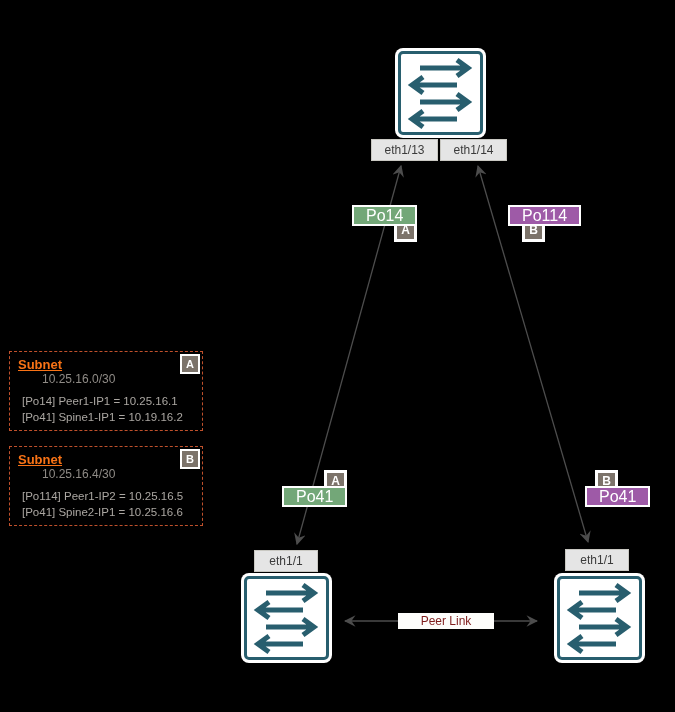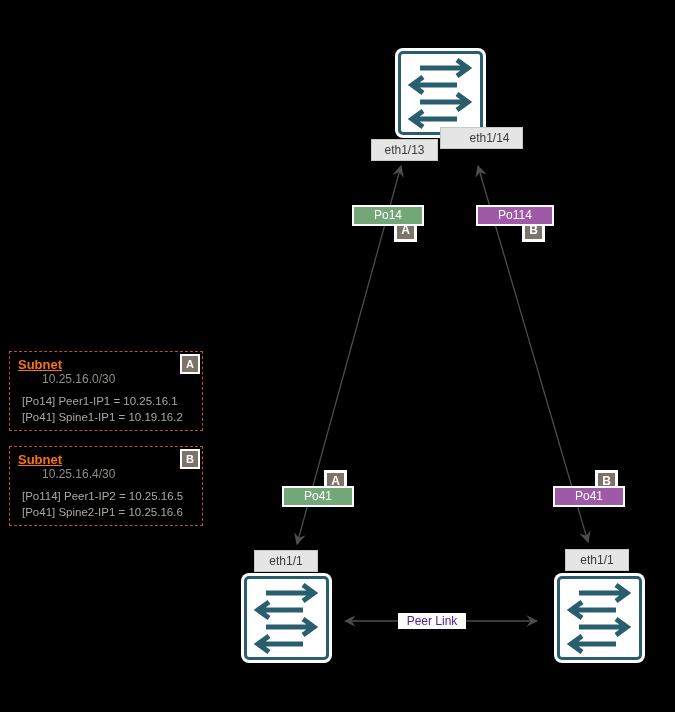--- a/index.html
+++ b/index.html
@@ -20,25 +20,25 @@
 
   
   .port-label{
     position:absolute;height:20px;line-height:20px;text-align:center;
     background:#e5e5e5;border:1px solid #c9c8c2;color:#3b3b3b;
     font-size:12px;z-index:3;
   }
 
   
   .po-badge{
-    position:absolute;border:2px solid #fff;color:#fff;font-size:12px;
-    line-height:17px;padding:0 20px;z-index:5;text-align:center;
+    position:absolute;border:2px solid #fff;color:#fff;font-size:16px;
+    line-height:17px;padding:0 12px;z-index:5;text-align:center;
   }
   .po-green{background:#73a778;}
-  .po-purple{background:#9e5aa7;}
+  .po-purple{background:#9e5aa7;margin-left:32px;}
 
   
   .tag-badge{
     position:absolute;width:17px;height:17px;line-height:17px;text-align:center;
     background:#7c736a;border:3px solid #fff;color:#fff;font-weight:bold;
     font-size:12px;z-index:4;
   }
 
   
   .subnet-box{
@@ -49,22 +49,22 @@
   .subnet-cidr{color:#8f8b86;font-size:12px;line-height:15px;margin-bottom:6px;margin-left:24px;}
   .subnet-entry{color:#aba7a2;font-size:11.5px;line-height:16px;padding-left:4px;white-space:nowrap;}
   .subnet-tag{
     position:absolute;top:2px;right:2px;width:16px;height:16px;line-height:16px;
     text-align:center;background:#7c736a;border:2px solid #fff;color:#fff;
     font-weight:bold;font-size:11px;
   }
 
   
   .peer-label{
-    position:absolute;left:398px;top:613px;width:68px;height:16px;line-height:16px;
-    background:#fdfdfb;color:#4c1d95;font-size:12px;text-align:center;z-index:4;
+    position:absolute;left:398px;top:613px;width:96px;height:16px;line-height:16px;
+    background:#fdfdfb;color:#7f1d1d;font-size:12px;text-align:center;z-index:4;
   }
 </style>
 </head>
 <body>
 
 <div id="stage">
 
   <svg id="connectors">
     <defs>
       <marker id="arw" viewBox="0 0 10 10" refX="9" refY="5" markerWidth="9" markerHeight="9" orient="auto-start-reverse">
@@ -78,21 +78,21 @@
 
   <div class="switch" style="left:398px;top:51px;">
     <svg viewBox="0 0 79 78" stroke="#285e6e" stroke-width="5" fill="none">
       <path d="M19 14 H66 M56 6 L67 14 L56 22"></path>
       <path d="M56 31 H12 M22 23 L11 31 L22 39"></path>
       <path d="M19 48 H66 M56 40 L67 48 L56 56"></path>
       <path d="M56 65 H12 M22 57 L11 65 L22 73"></path>
     </svg>
   </div>
   <div class="port-label" style="left:371px;top:139px;width:65px;">eth1/13</div>
-  <div class="port-label" style="left:440px;top:127px;width:65px;padding-left:16px;">eth1/14</div>
+  <div class="port-label" style="left:440px;top:139px;width:65px;">eth1/14</div>
 
   <div class="tag-badge" style="left:394px;top:219px;">A</div>
   <div class="po-badge po-green" style="left:352px;top:205px;">Po14</div>
   <div class="tag-badge" style="left:522px;top:219px;">B</div>
   <div class="po-badge po-purple" style="left:476px;top:205px;">Po114</div>
 
   <div class="subnet-box" style="top:351px;">
     <div class="subnet-tag">A</div>
     <div class="subnet-title">Subnet</div>
     <div class="subnet-cidr">10.25.16.0/30</div>

